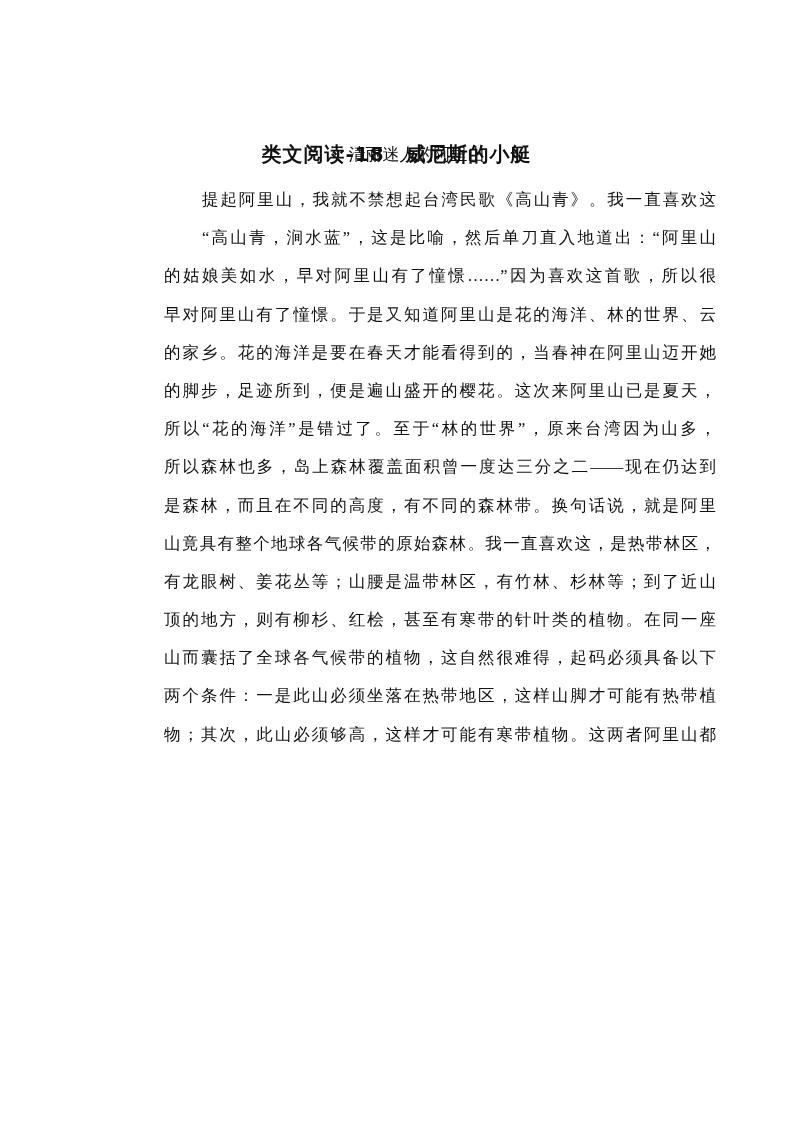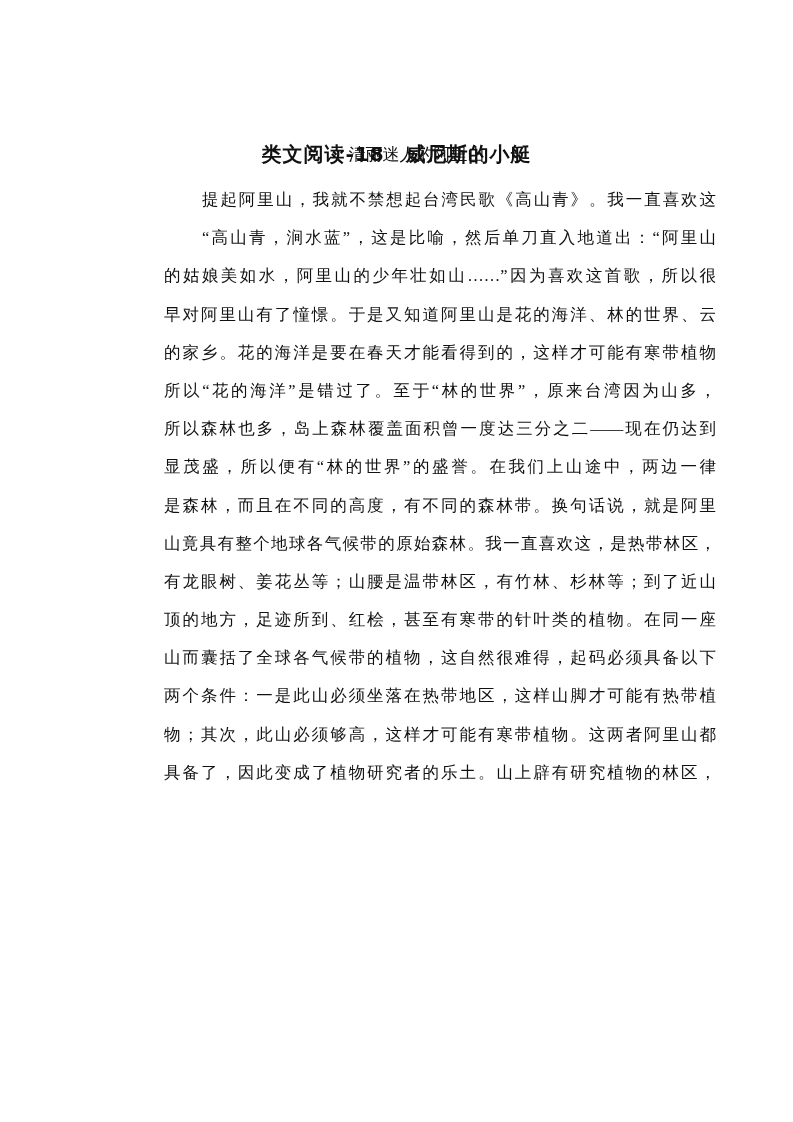--- a/index.html
+++ b/index.html
@@ -39,29 +39,28 @@
 <div class="page">
   <div class="title">类文阅读-18　威尼斯的小艇</div>
   <div class="subtitle">清丽迷人的阿里山</div>
 
   <div class="body">
     <div>
       <span class="line indent">提起阿里山，我就不禁想起台湾民歌《高山青》。我一直喜欢这</span>
     </div>
     <div>
       <span class="line indent">“高山青，涧水蓝”，这是比喻，然后单刀直入地道出：“阿里山</span>
-      <span class="line">的姑娘美如水，阿里山的少年壮如山……”因为喜欢这首歌，所以很</span>
+      <span class="line">的姑娘美如水，早对阿里山有了憧憬……”因为喜欢这首歌，所以很</span>
       <span class="line">早对阿里山有了憧憬。于是又知道阿里山是花的海洋、林的世界、云</span>
-      <span class="line">的家乡。花的海洋是要在春天才能看得到的，这样才可能有寒带植物</span>
+      <span class="line">的家乡。花的海洋是要在春天才能看得到的，当春神在阿里山迈开她</span>
+      <span class="line">的脚步，足迹所到，便是遍山盛开的樱花。这次来阿里山已是夏天，</span>
       <span class="line">所以“花的海洋”是错过了。至于“林的世界”，原来台湾因为山多，</span>
       <span class="line">所以森林也多，岛上森林覆盖面积曾一度达三分之二——现在仍达到</span>
-      <span class="line">显茂盛，所以便有“林的世界”的盛誉。在我们上山途中，两边一律</span>
       <span class="line">是森林，而且在不同的高度，有不同的森林带。换句话说，就是阿里</span>
       <span class="line">山竟具有整个地球各气候带的原始森林。我一直喜欢这，是热带林区，</span>
       <span class="line">有龙眼树、姜花丛等；山腰是温带林区，有竹林、杉林等；到了近山</span>
-      <span class="line">顶的地方，足迹所到、红桧，甚至有寒带的针叶类的植物。在同一座</span>
+      <span class="line">顶的地方，则有柳杉、红桧，甚至有寒带的针叶类的植物。在同一座</span>
       <span class="line">山而囊括了全球各气候带的植物，这自然很难得，起码必须具备以下</span>
       <span class="line">两个条件：一是此山必须坐落在热带地区，这样山脚才可能有热带植</span>
       <span class="line">物；其次，此山必须够高，这样才可能有寒带植物。这两者阿里山都</span>
-      <span class="line">具备了，因此变成了植物研究者的乐土。山上辟有研究植物的林区，</span>
     </div>
   </div>
 </div>
 
 </body></html>

